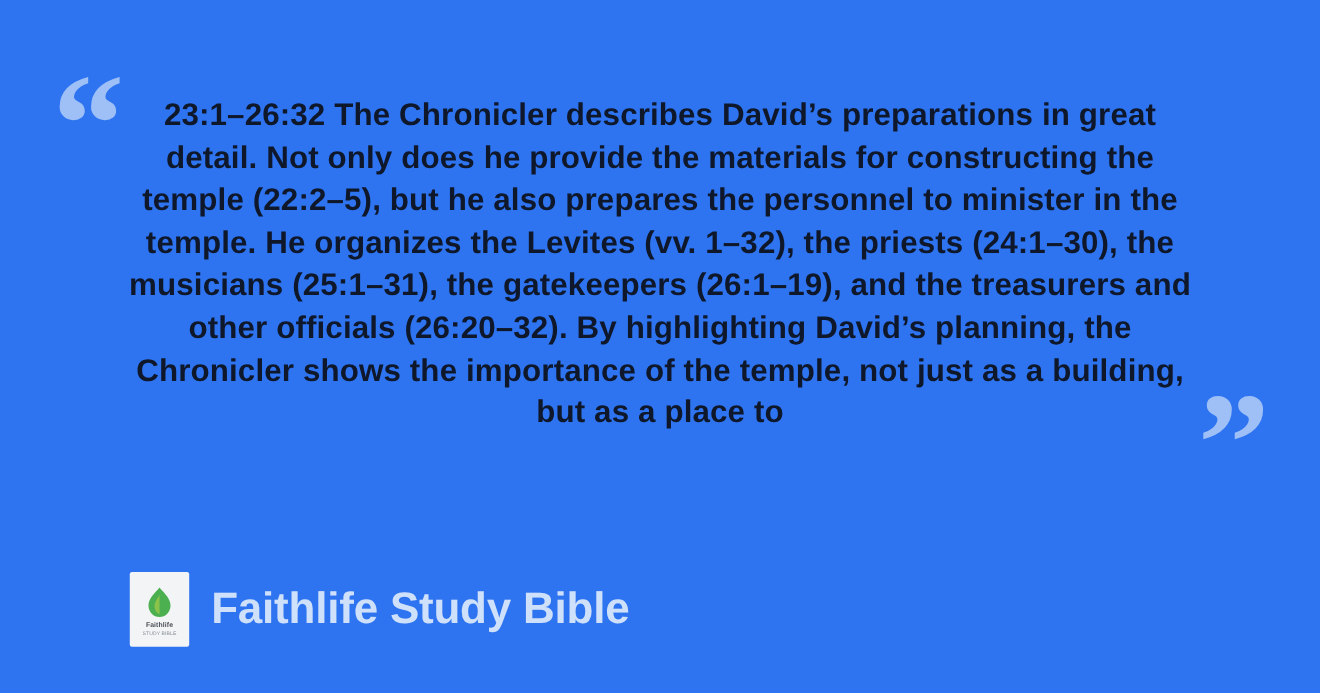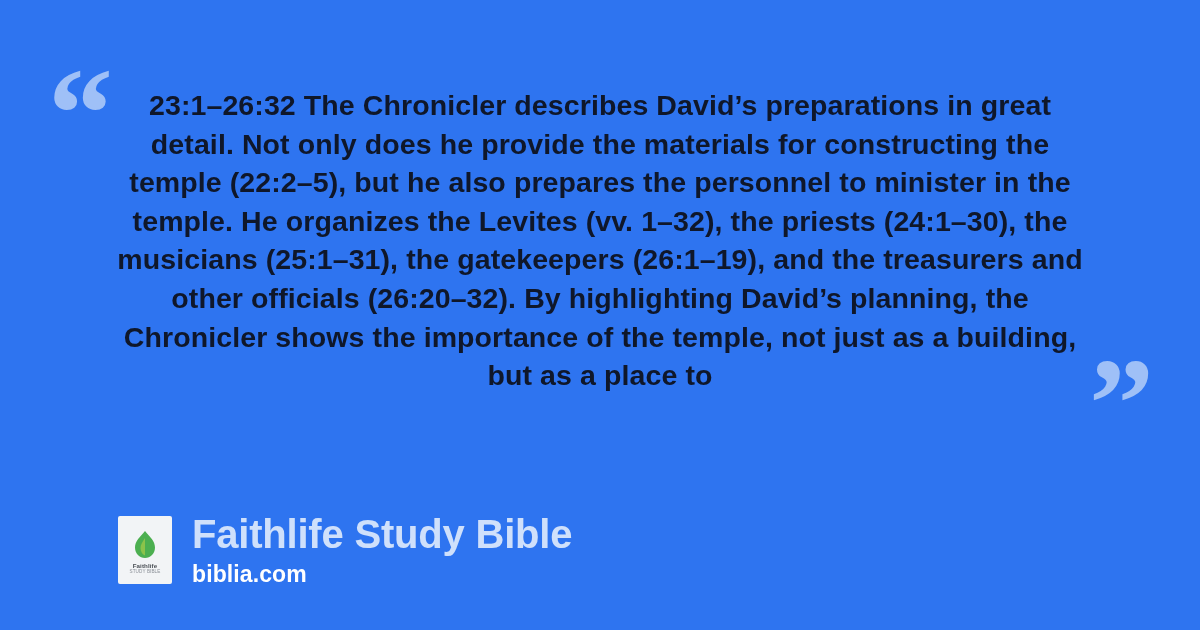--- a/index.html
+++ b/index.html
@@ -141,17 +141,16 @@
         <path d="M13 8 C10.5 12 8.5 14.5 8.5 18 C8.5 21.5 10.5 24.5 13 25.5 C13 21 13 14 13 8 Z" fill="#8bc34a"></path>
       </svg>
       <div class="logo-caption">
         <span>Faithlife</span>
         <span class="sub">STUDY BIBLE</span>
       </div>
     </div>
 
     <div class="brand-text">
       <div class="brand-title">Faithlife Study Bible</div>
-      <div class="brand-site">biblia.com</div>
     </div>
   </div>
 
 </div>
 
 </body></html>

